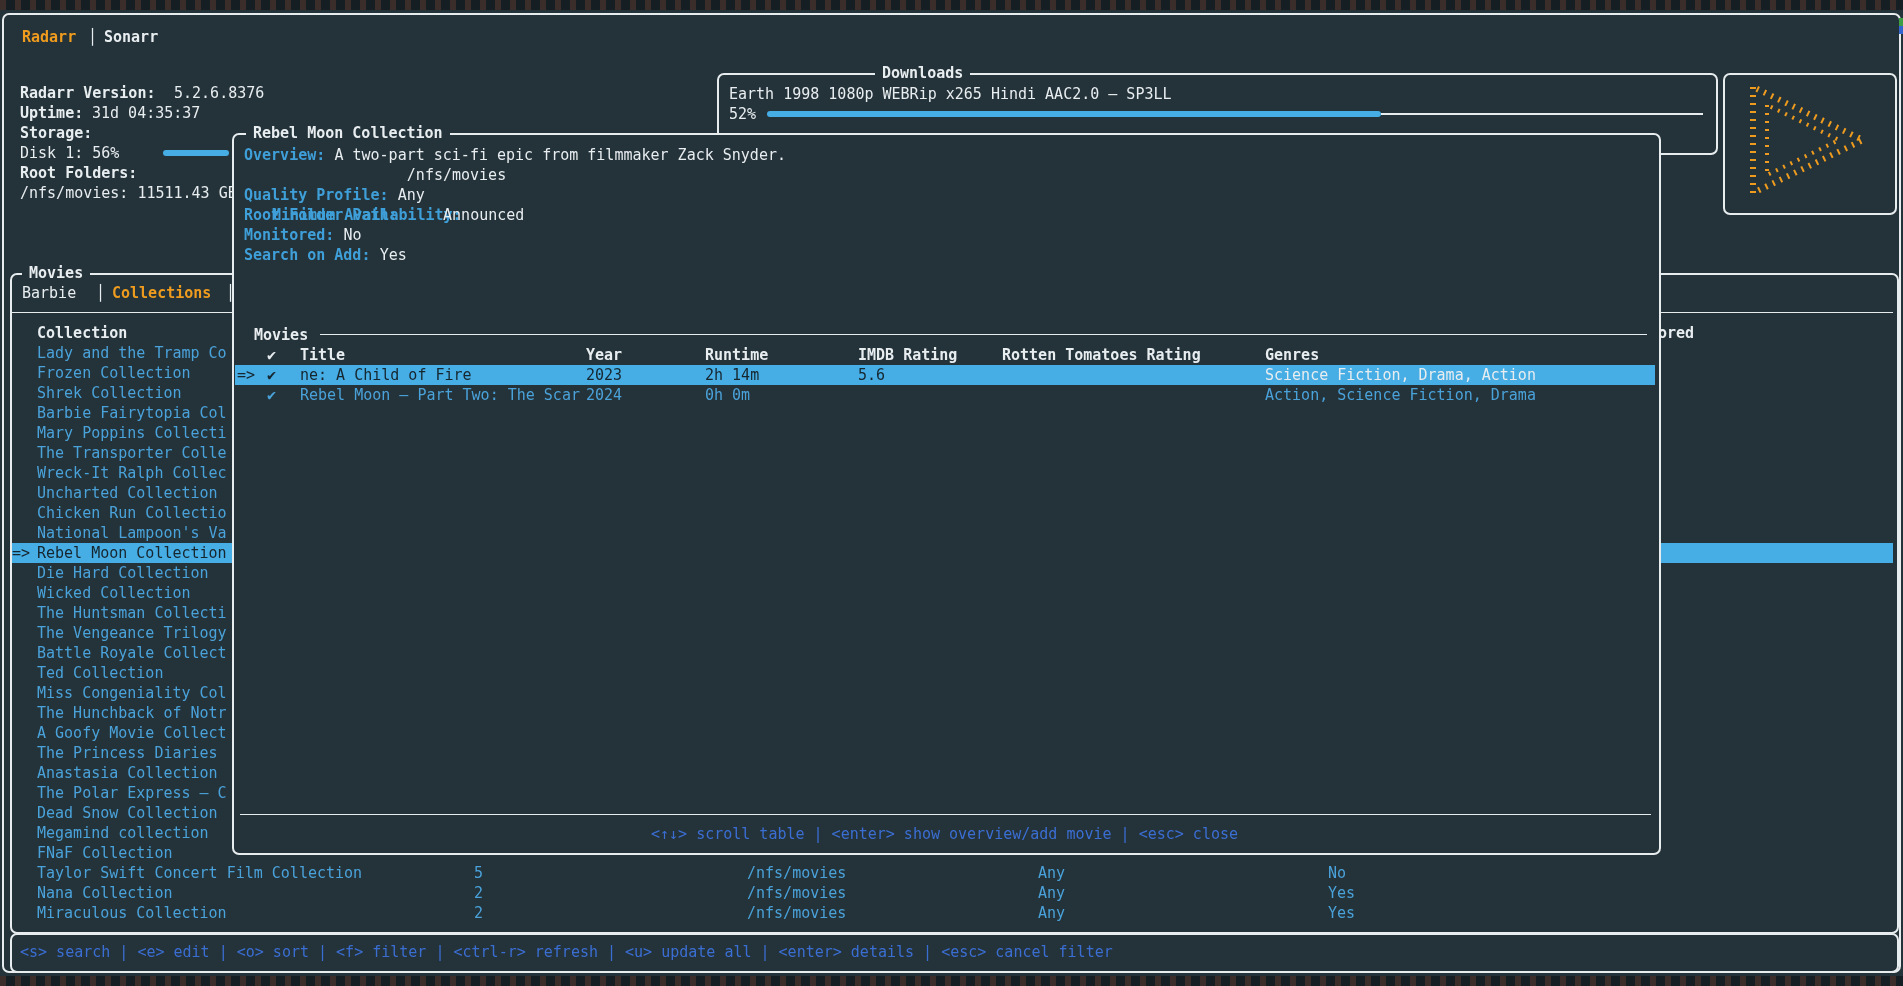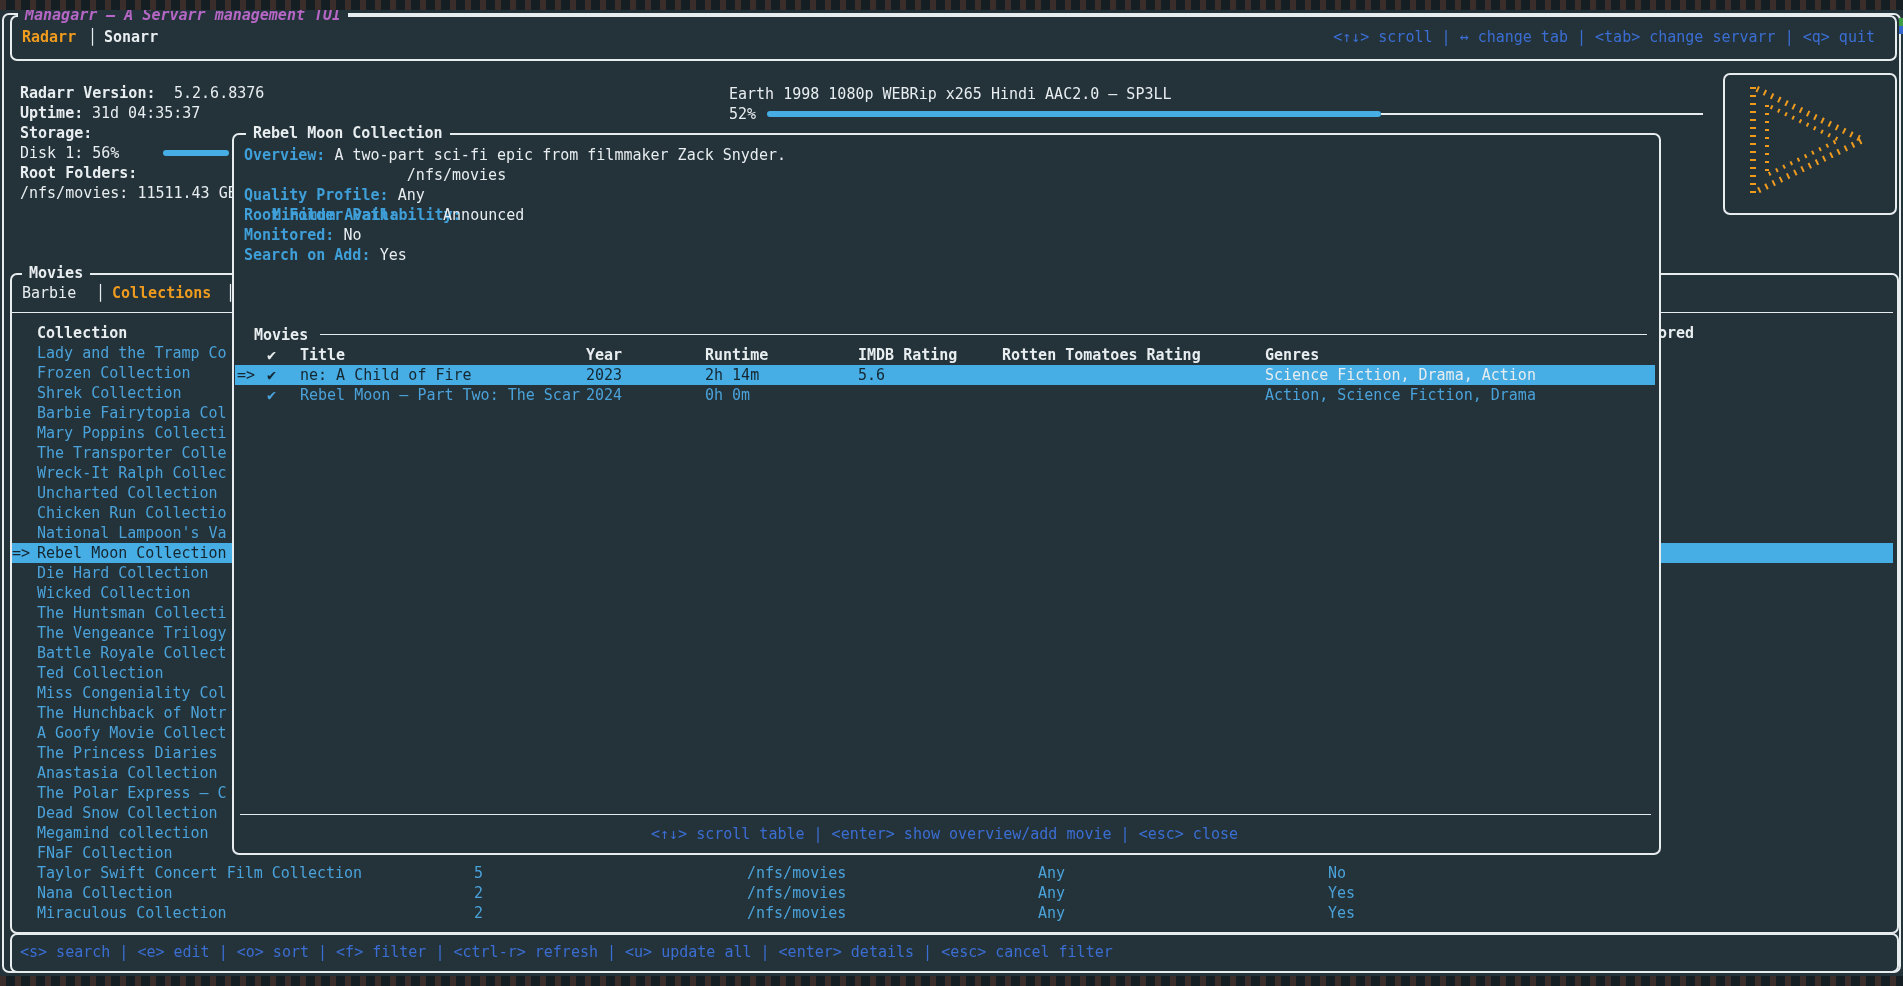--- a/index.html
+++ b/index.html
@@ -30,38 +30,37 @@
 </style>
 </head>
 <body>
 
 <div class="screen">
 
   <div class="layer z1">
 
     <div class="box" style="left:2px;top:13px;width:1895px;height:956px;"></div>
 
-    <div class="box" style="left:10px;top:15px;width:1883px;height:42px;">
-      <span class="box-title" style="left:6px;color:var(--purple);font-style:italic;">Managarr – A Servarr management TUI</span>
-    </div>
     <span class="t orange" style="left:22px;top:27px;">Radarr</span>
     <span class="t white" style="left:88px;top:27px;">│</span>
     <span class="t white b" style="left:104px;top:27px;">Sonarr</span>
-    <span class="t key" style="right:28px;top:27px;">&lt;↑↓&gt; scroll | ↔ change tab | &lt;tab&gt; change servarr | &lt;q&gt; quit</span>
 
     <span class="t white b" style="left:20px;top:83px;">Radarr Version:</span>
     <span class="t white" style="left:174px;top:83px;">5.2.6.8376</span>
     <span class="t white b" style="left:20px;top:103px;">Uptime:</span>
     <span class="t white" style="left:92px;top:103px;">31d 04:35:37</span>
     <span class="t white b" style="left:20px;top:123px;">Storage:</span>
     <span class="t white" style="left:20px;top:143px;">Disk 1: 56%</span>
     <div class="gauge-blue" style="left:163px;top:150px;width:66px;"></div>
     <span class="t white b" style="left:20px;top:163px;">Root Folders:</span>
     <span class="t white" style="left:20px;top:183px;">/nfs/movies: 11511.43 GB</span>
 
+    <div class="box" style="left:717px;top:73px;width:997px;height:78px;">
+      <span class="box-title" style="left:156px;">Downloads</span>
+    </div>
     <span class="t white" style="left:729px;top:84px;">Earth 1998 1080p WEBRip x265 Hindi AAC2.0 – SP3LL</span>
     <span class="t white" style="left:729px;top:104px;">52%</span>
     <div class="gauge-blue" style="left:767px;top:111px;width:614px;"></div>
     <div class="gauge-rest" style="left:1381px;top:113px;width:322px;"></div>
 
     <div class="box" style="left:1723px;top:73px;width:170px;height:138px;">
       <svg width="166" height="134" viewBox="0 0 166 134" style="position:absolute;left:0;top:0;">
         <polygon points="28,12 28,118 138,65" fill="none" stroke="#ee9b1e" stroke-width="6" stroke-dasharray="2 6" stroke-linejoin="round"></polygon>
         <polygon points="42,30 42,100 114,65" fill="none" stroke="#ee9b1e" stroke-width="4" stroke-dasharray="2 6" stroke-linejoin="round"></polygon>
       </svg>

